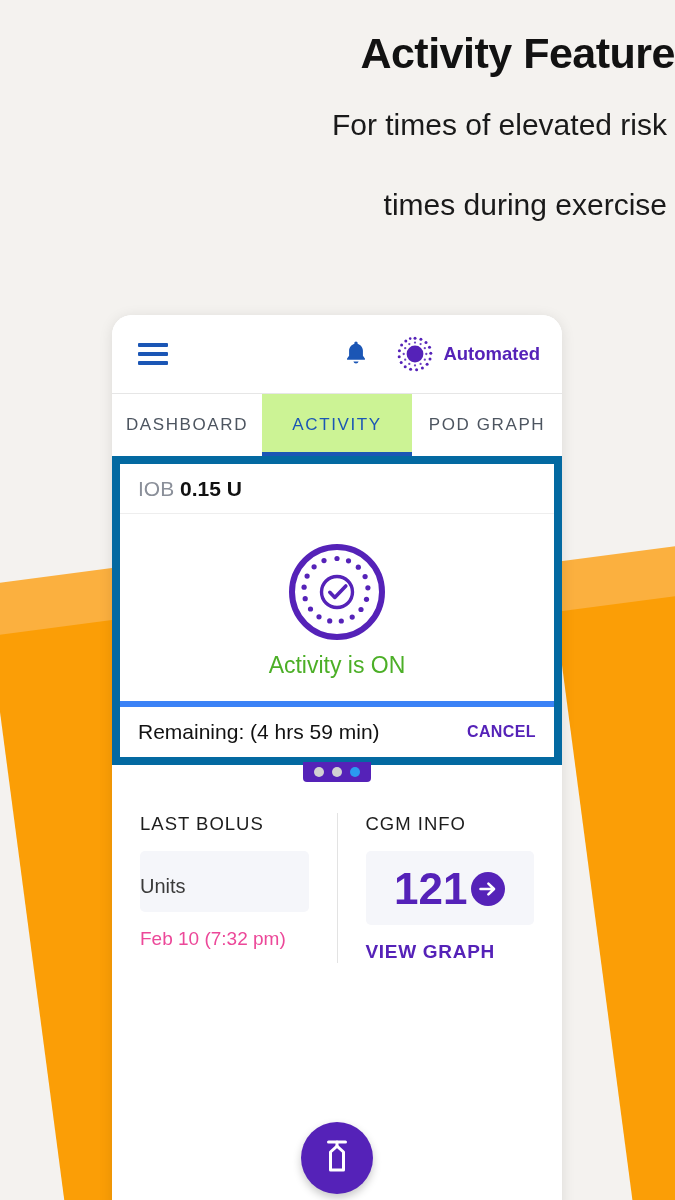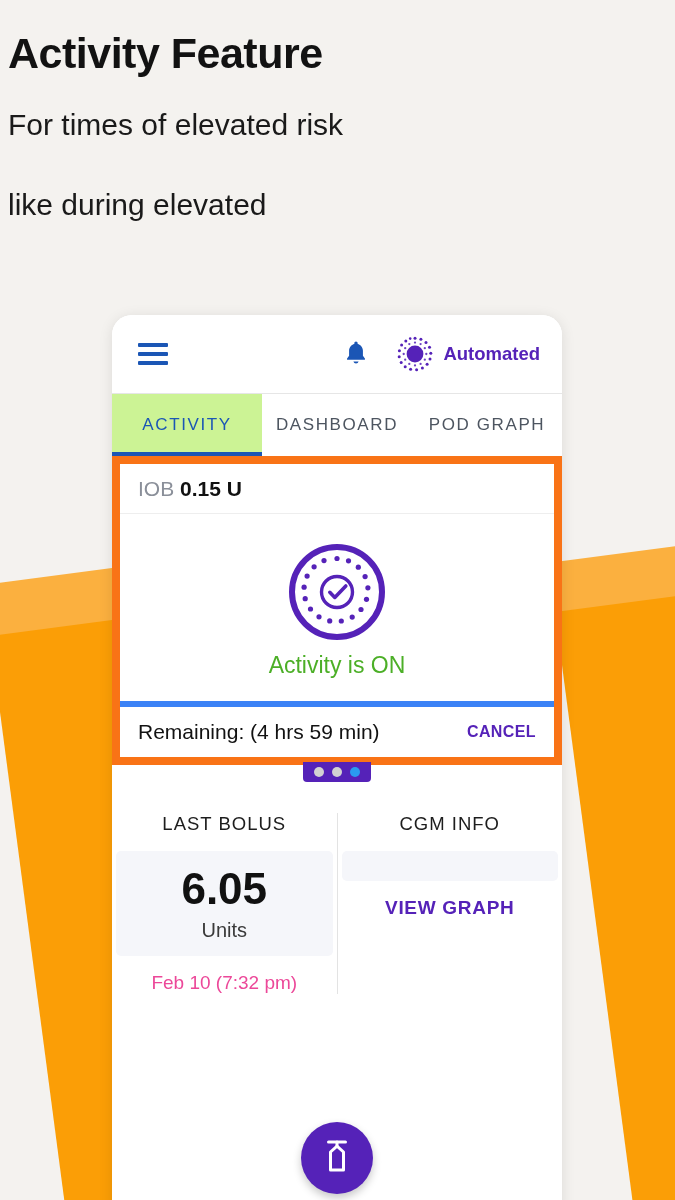--- a/index.html
+++ b/index.html
@@ -61,36 +61,36 @@
     background: #fb9e06;
     transform: rotate(-7.5deg);
     transform-origin: top left;
   }
 
   
   .header-block {
     position: absolute;
     top: 0; left: 8px; right: 0;
     z-index: 3;
-    text-align: left;
+    text-align: right;
     padding-top: 30px;
   }
   .title {
     font-size: 43px;
     font-weight: bold;
     color: #121212;
     letter-spacing: -0.5px;
     margin: 0 0 28px 0;
     line-height: 1.1;
   }
   .subtitle {
     font-size: 30px;
     color: #1a1a1a;
     line-height: 1.33;
-    margin: 0;
+    margin: 8px;
     font-weight: 400;
   }
 
   
   .phone {
     position: absolute;
     left: 112px;
     top: 303px;
     width: 450px;
     height: 897px;
@@ -172,21 +172,21 @@
   .tab.active::after {
     content: "";
     position: absolute;
     left: 0; right: 0; bottom: 0;
     height: 4px;
     background: #1b56b5;
   }
 
   
   .activity-frame {
-    background: #f97316;
+    background: #0369a1;
     padding: 8px;
     position: relative;
   }
   .activity-card {
     background: #ffffff;
   }
   .iob-row {
     padding: 13px 18px 12px 18px;
     font-size: 21px;
     border-bottom: 1px solid #eeeeee;
@@ -255,22 +255,21 @@
   }
   .dot.active { background: #2a9bf0; }
 
   
   .info-grid {
     display: flex;
     padding: 28px 0 0 0;
   }
   .info-col {
     flex: 1;
-    text-align: center;
-    padding: 0 4px;
+    padding: 0 28px;
     box-sizing: border-box;
   }
   .info-col.left { border-right: 1px solid #e3e3e3; }
   .info-title {
     font-size: 18.5px;
     color: #1d1d1d;
     letter-spacing: 1px;
     margin-bottom: 16px;
   }
   .info-box {
@@ -344,21 +343,21 @@
   <div class="orange-left-dark"></div>
   <div class="orange-right-light"></div>
   <div class="orange-right-dark"></div>
 </div>
 
 <div class="header-block">
   <h1 class="title">Activity Feature</h1>
   <p class="subtitle">
     <span>For times of elevated risk</span><br>
     <br>
-    <span>like during elevated</span>
+    <span>times during exercise</span>
   </p>
 </div>
 
 <div class="phone">
 
   <div class="appbar">
     <div class="hamburger">
       <span></span>
         <span></span>
         <span></span>
@@ -409,22 +408,22 @@
                 <circle cx="13.3" cy="9.1" r="1.15"></circle>
             </g>
           </g>
         </svg>
       </div>
       <span class="automated-label">Automated</span>
     </div>
   </div>
 
   <div class="tabs">
+    <div class="tab">DASHBOARD</div>
     <div class="tab active">ACTIVITY</div>
-    <div class="tab">DASHBOARD</div>
     <div class="tab">POD GRAPH</div>
   </div>
 
   <div class="activity-frame">
     <div class="activity-card">
 
       <div class="iob-row">
         <span class="iob-label">IOB</span>
         <span class="iob-value">0.15 U</span>
       </div>
@@ -473,29 +472,37 @@
       <span class="dot"></span>
       <span class="dot active"></span>
     </div>
   </div>
 
   <div class="info-grid">
 
     <div class="info-col left">
       <div class="info-title">LAST BOLUS</div>
       <div class="info-box">
-        <div class="bolus-value">6.05</div>
         <div class="bolus-unit">Units</div>
       </div>
       <div class="info-foot">Feb 10 (7:32 pm)</div>
     </div>
 
     <div class="info-col">
       <div class="info-title">CGM INFO</div>
       <div class="info-box">
+        <div class="cgm-value-row">
+          <span class="cgm-value">121</span>
+          <span class="cgm-arrow">
+            <svg width="34" height="34" viewBox="0 0 34 34">
+              <circle cx="17" cy="17" r="17" fill="#5522b8"></circle>
+              <path d="M9.5 17h13M17.4 11.6L23 17l-5.6 5.4" fill="none" stroke="#ffffff" stroke-width="2.6" stroke-linecap="round" stroke-linejoin="round"></path>
+            </svg>
+          </span>
+        </div>
       </div>
       <div class="info-foot link">VIEW GRAPH</div>
     </div>
 
   </div>
 
   <div class="fab">
     <span>
       <svg width="34" height="38" viewBox="0 0 34 38">
         <g fill="none" stroke="#ffffff" stroke-width="3" stroke-linejoin="round" stroke-linecap="round">

